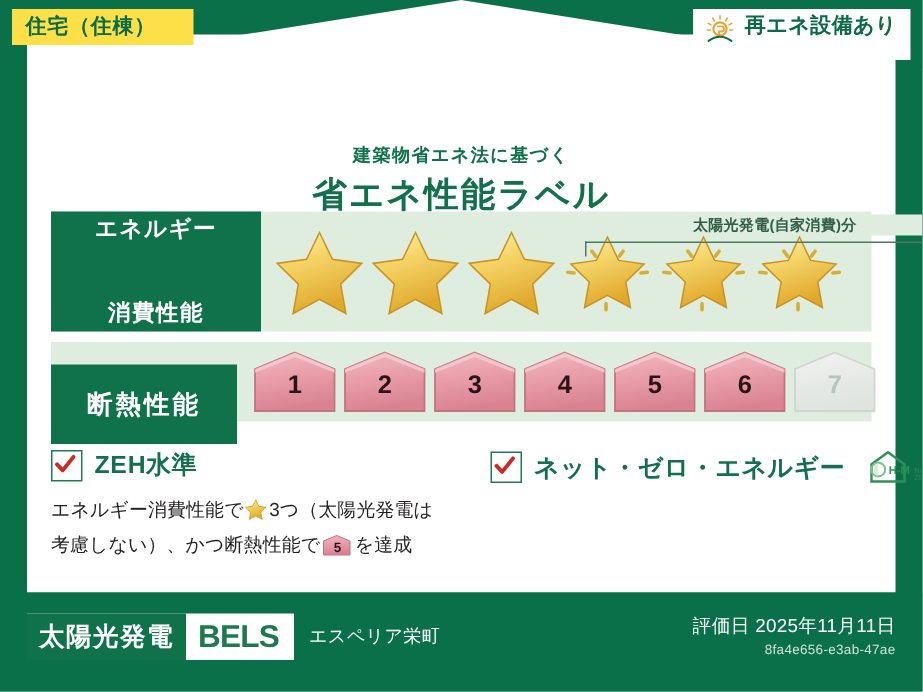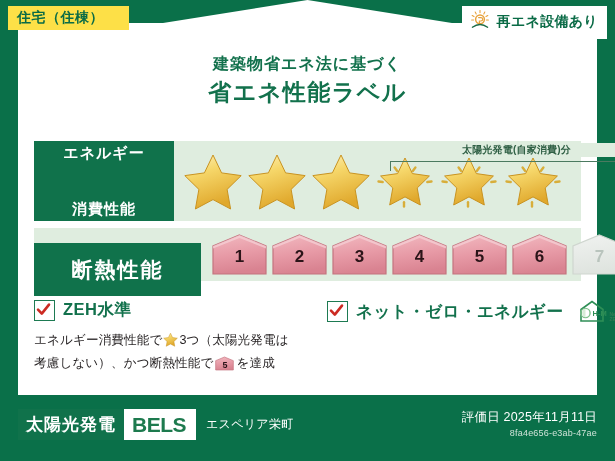--- a/index.html
+++ b/index.html
@@ -25,55 +25,56 @@
   .badge-type{
     position:absolute;left:8px;top:6px;
     background:#fde047;color:#0a6b46;
     font-size:14px;font-weight:bold;letter-spacing:.5px;
     padding:4px 25px 5px 9px;z-index:6;line-height:1.1;
   }
   .badge-renew{
     position:absolute;right:8px;top:6px;
     background:#ffffff;
     padding:3px 9px 4px 7px;z-index:6;
-    display:flex;align-items:center;gap:6px;line-height:1.1;
+    display:flex;gap:6px;line-height:1.1;
   }
   .badge-renew .rtext{
     color:#0a6b46;font-size:14px;font-weight:bold;letter-spacing:.3px;
   }
   
   .body{
     position:absolute;left:18px;top:23px;width:579px;height:372px;
     background:#ffffff;z-index:4;
   }
   .titlewrap{
     position:absolute;left:0;top:31px;width:579px;text-align:center;
   }
   .title-sub{
-    color:#12714c;font-size:16px;font-weight:bold;letter-spacing:1px;
+    color:#12714c;font-size:12px;font-weight:bold;letter-spacing:1px;
     line-height:1.2;
+    margin-top:42px;
   }
   .title-main{
     color:#12714c;font-size:23px;font-weight:bold;letter-spacing:1.5px;
     margin-top:6px;line-height:1.2;
   }
   
   .row{
     position:absolute;left:16px;width:547px;
     background:#dfeddf;display:flex;align-items:center;
   }
   .row-energy{top:118px;height:80px;}
   .row-insul{top:205px;height:53px;}
   .row-key{
     background:#10724b;color:#ffffff;font-weight:bold;
     display:flex;flex-direction:column;align-items:center;justify-content:center;
     text-align:center;flex:0 0 auto;gap:34px;
   }
   .row-energy .row-key{width:140px;height:80px;font-size:15px;line-height:1.45;letter-spacing:1px;}
-  .row-insul .row-key{width:167px;height:53px;font-size:21px;letter-spacing:2px;margin-top:30px;}
+  .row-insul .row-key{width:124px;height:53px;font-size:17px;letter-spacing:2px;margin-top:30px;}
   .stars{
     position:relative;flex:1;height:80px;
     display:flex;align-items:center;padding-left:8px;gap:2px;
   }
   .star{width:62px;height:62px;flex:0 0 auto;position:relative;}
   .star svg{display:block;}
   
   .solar-bracket{
     position:absolute;left:216px;top:6px;width:253px;height:24px;
     pointer-events:none;

